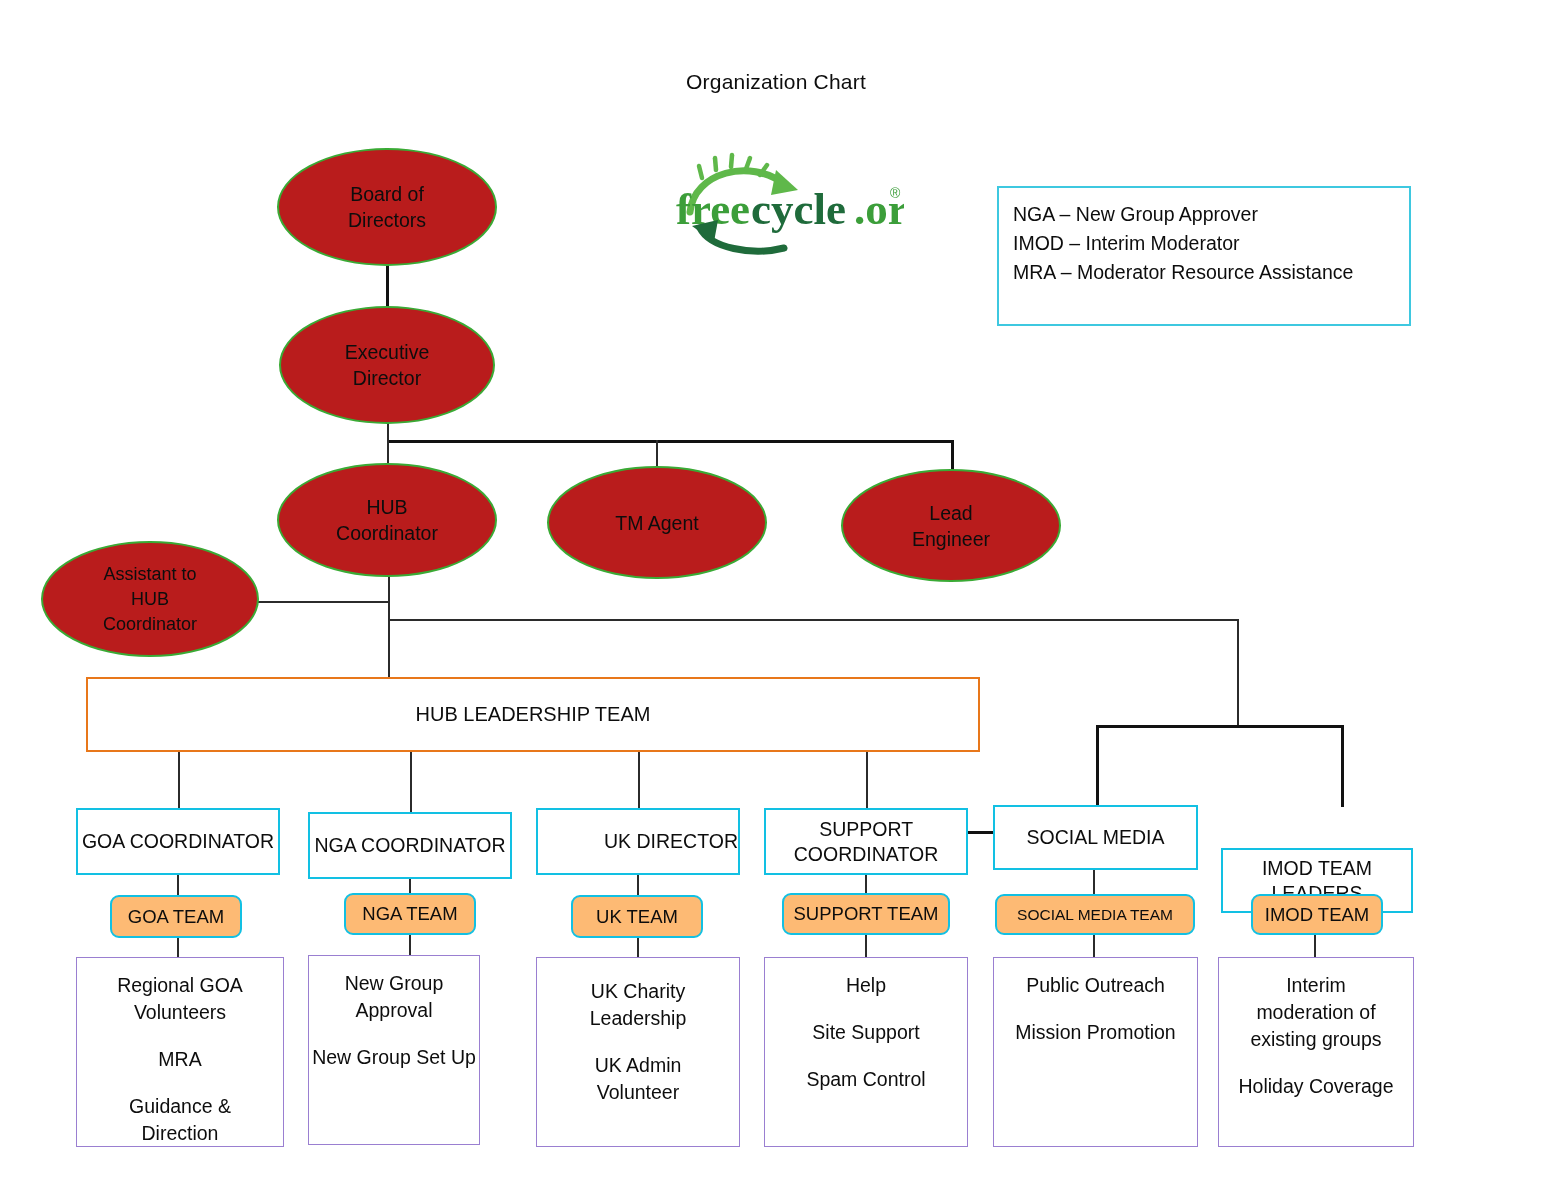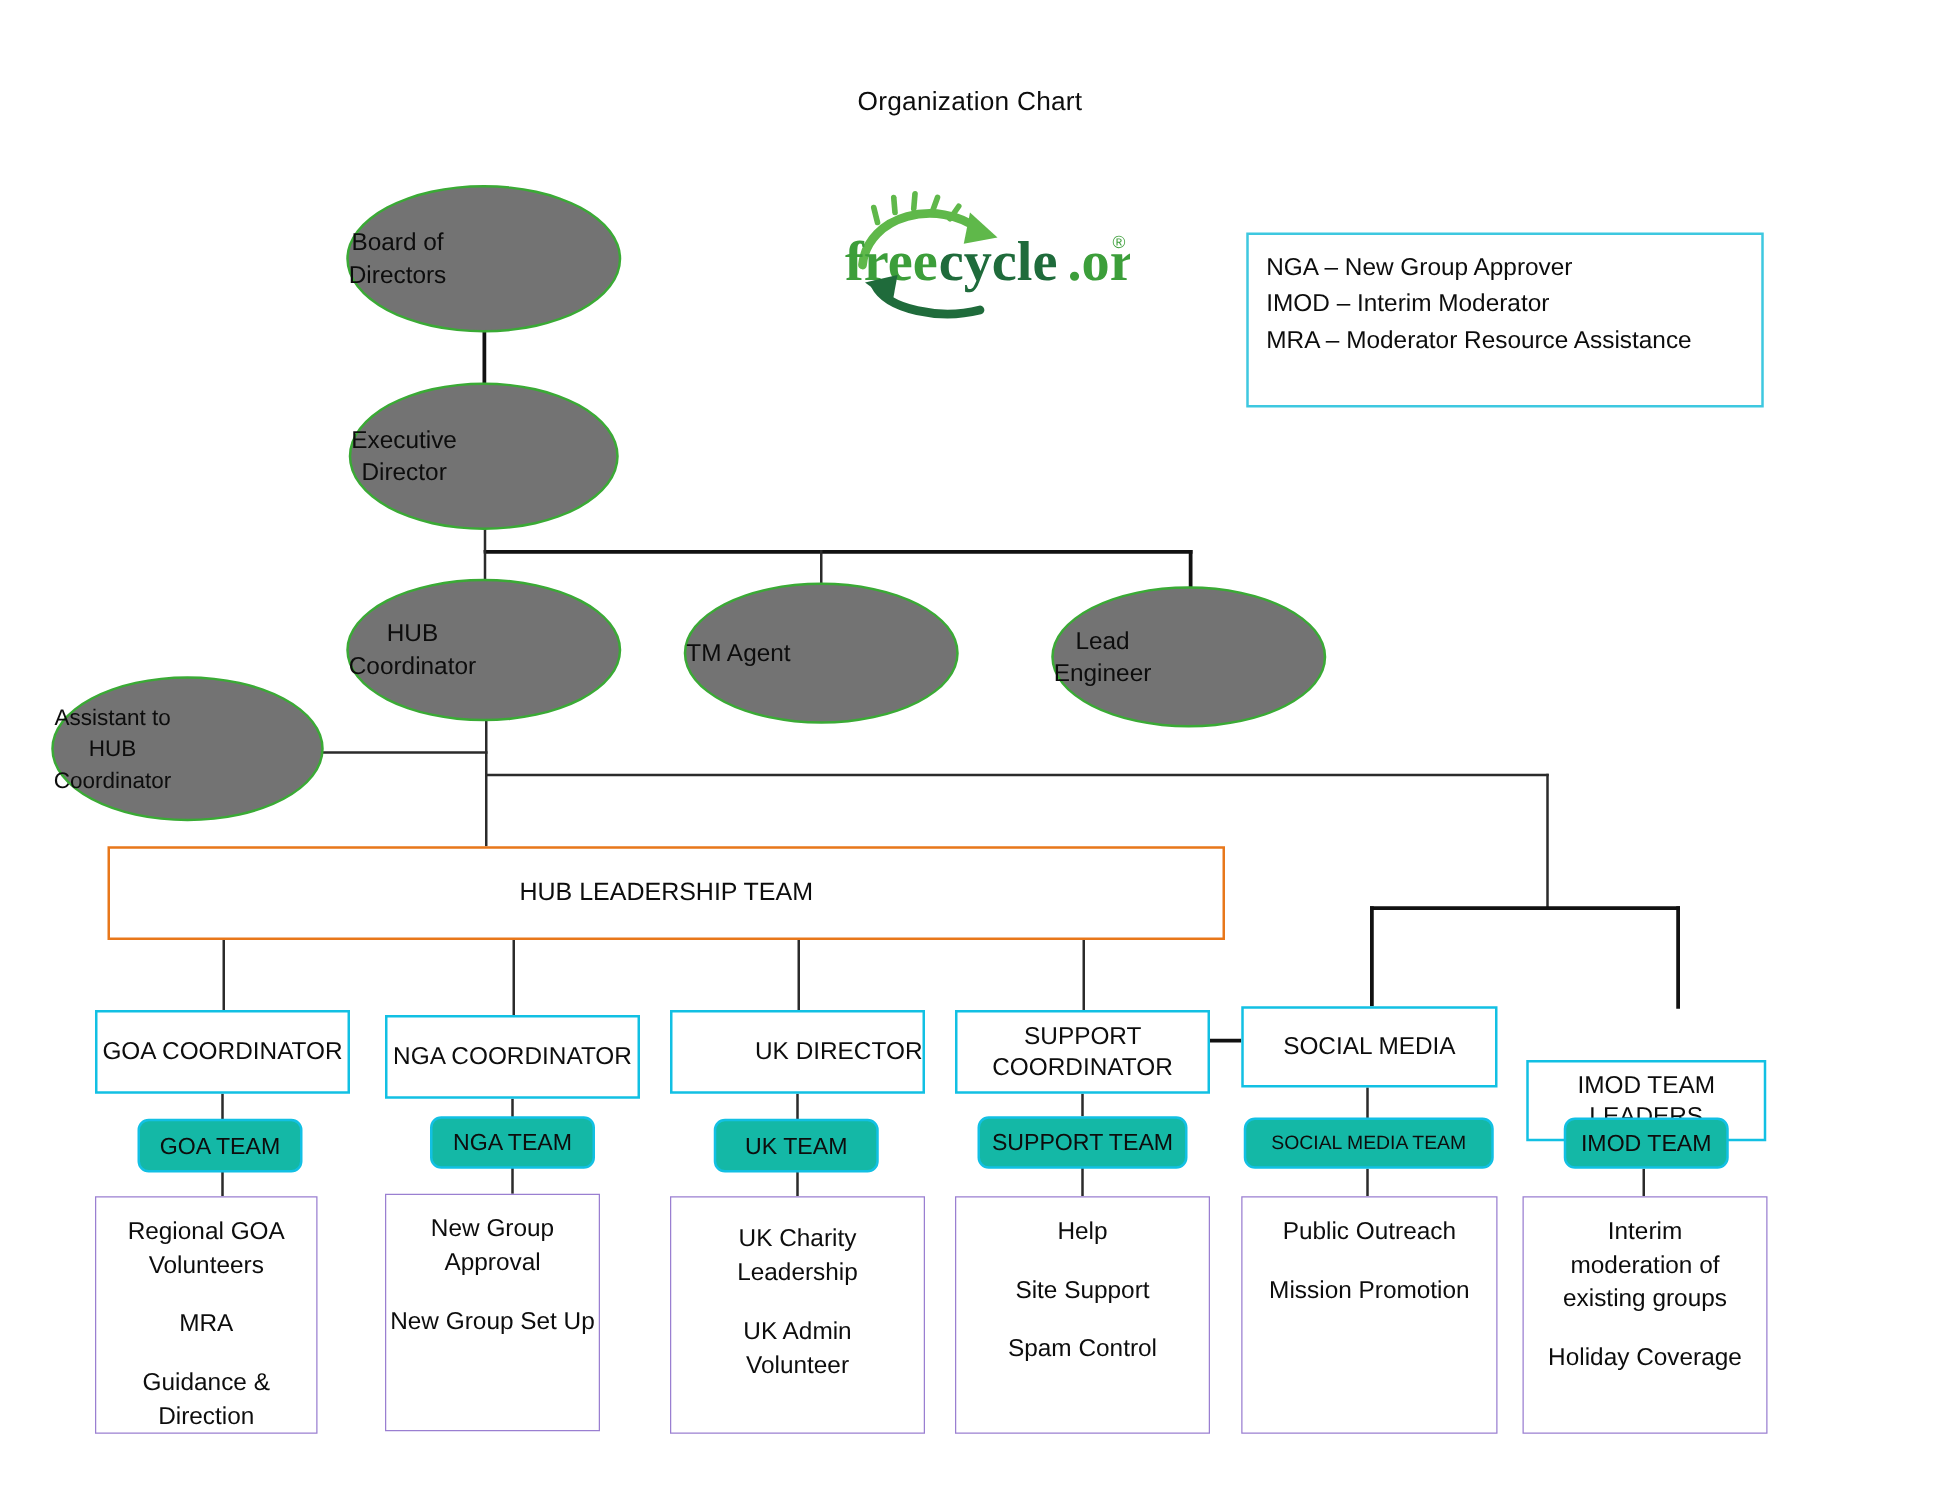--- a/index.html
+++ b/index.html
@@ -41,47 +41,47 @@
     white-space: nowrap;
   }
 
   
   #logo { left: 672px; top: 150px; width: 232px; height: 110px; }
 
   
   .ellipse {
     border: 2.2px solid #3aaa35;
     border-radius: 50%;
-    background: #737373;
-    display: flex;
-    align-items: center;
-    justify-content: flex-start;
-    text-align: center;
-    font-size: 19.5px;
-    line-height: 26px;
-    z-index: 3;
-  }
-  .ellipse span { display: block; }
-
-  
-  .cyan-box {
-    border: 2.4px solid #12c0e3;
-    background: #ffffff;
+    background: #b91c1c;
     display: flex;
     align-items: center;
     justify-content: center;
     text-align: center;
     font-size: 19.5px;
+    line-height: 26px;
+    z-index: 3;
+  }
+  .ellipse span { display: block; }
+
+  
+  .cyan-box {
+    border: 2.4px solid #12c0e3;
+    background: #ffffff;
+    display: flex;
+    align-items: center;
+    justify-content: center;
+    text-align: center;
+    font-size: 19.5px;
     line-height: 25px;
     z-index: 3;
   }
   .cyan-pill {
     border: 2.4px solid #12c0e3;
     border-radius: 9px;
-    background: #14b8a6;
+    background: #fdba74;
     display: flex;
     align-items: center;
     justify-content: center;
     text-align: center;
     font-size: 18.5px;
     z-index: 3;
   }
   .cyan-pill.small { font-size: 15.5px; }
   #hub-leadership-team {
     border: 2.6px solid #e8771a;
@@ -235,21 +235,21 @@
 
   <div class="abs cyan-box" style="left:76px; top:808px; width:204px; height:67px;">
     <div>
       <span>GOA</span>
       <span>COORDINATOR</span>
     </div>
   </div>
   <div class="abs cyan-pill" style="left:110px; top:895px; width:132px; height:43px;">
     <span>GOA TEAM</span>
   </div>
-  <div class="abs purple-box" style="left:76px; top:957px; width:178px; height:190px;">
+  <div class="abs purple-box" style="left:76px; top:957px; width:208px; height:190px;">
     <div class="grp">
       <div>Regional GOA</div>
       <div>Volunteers</div>
     </div>
     <div class="grp">
       <div>MRA</div>
     </div>
     <div class="grp">
       <div>Guidance &amp;</div>
       <div>Direction</div>

